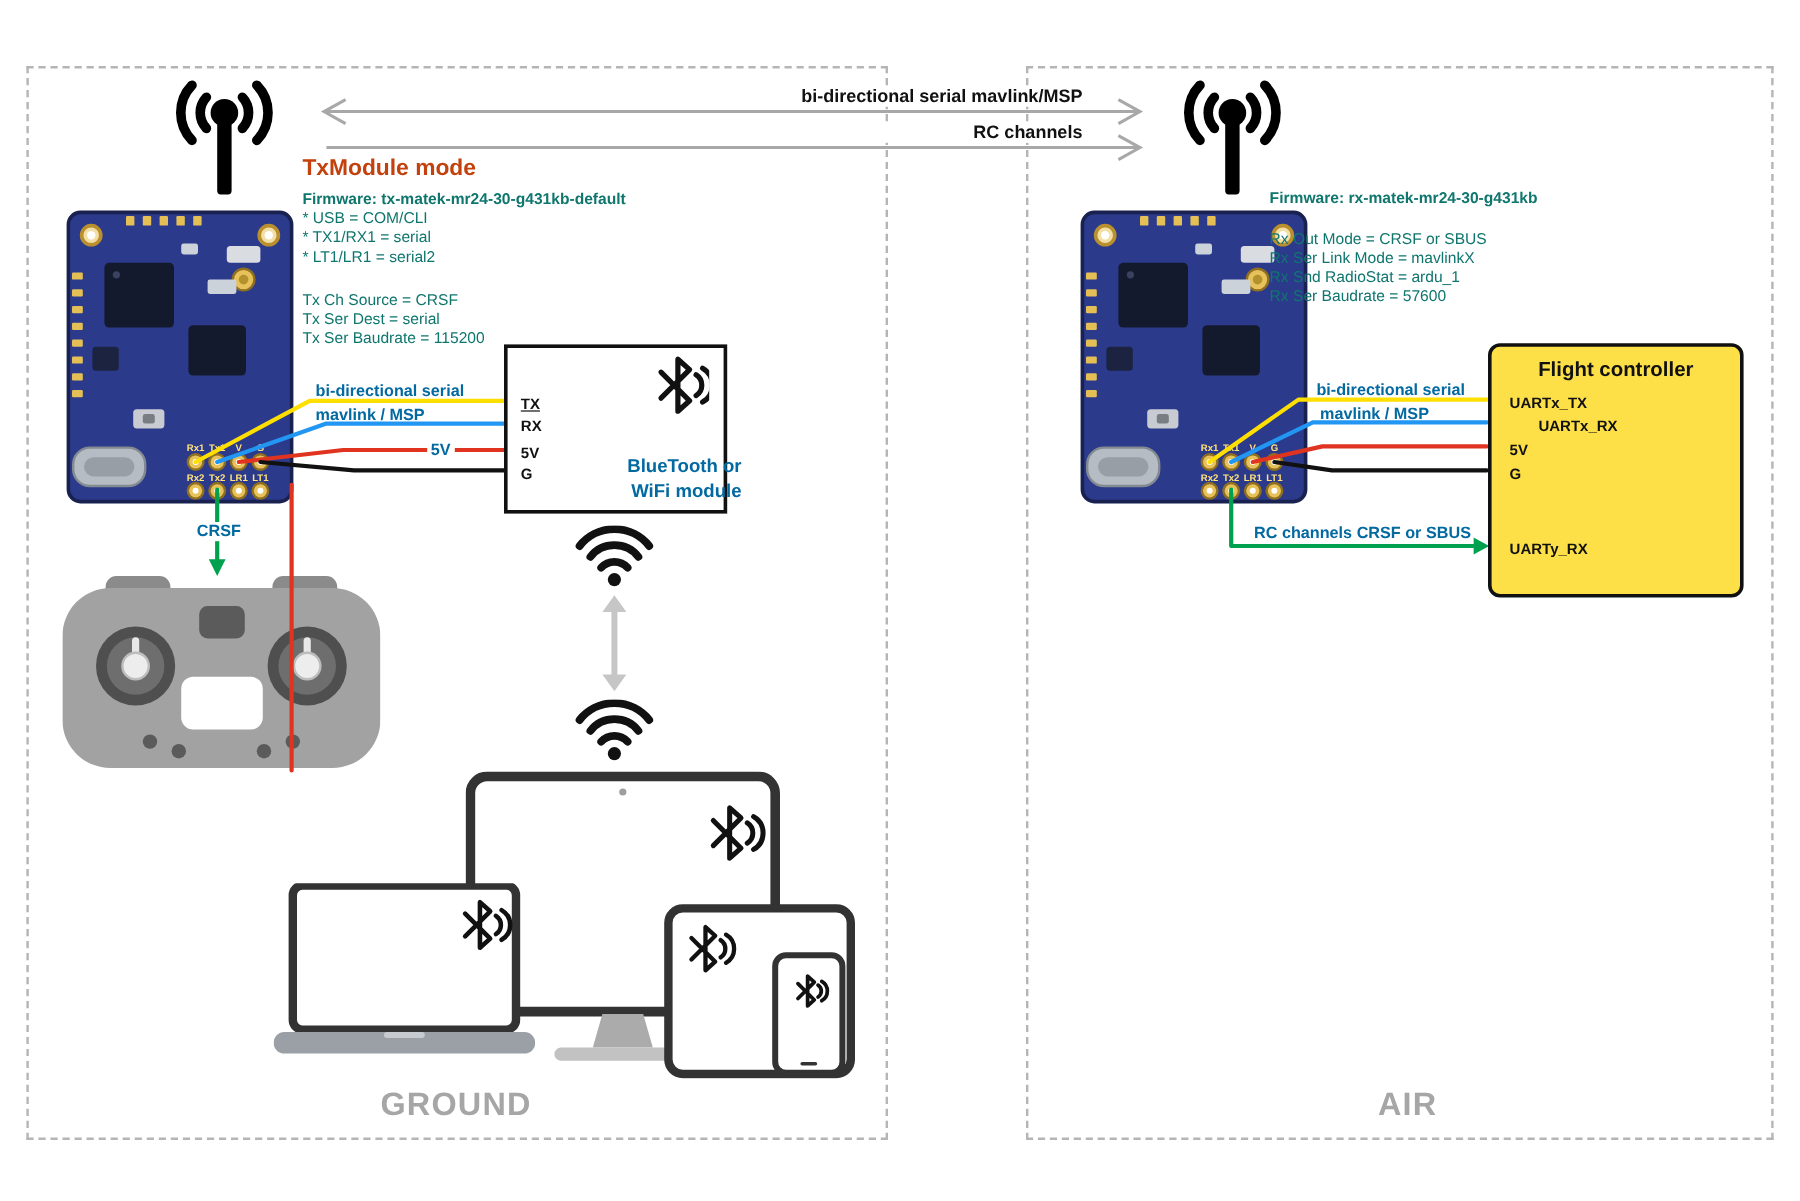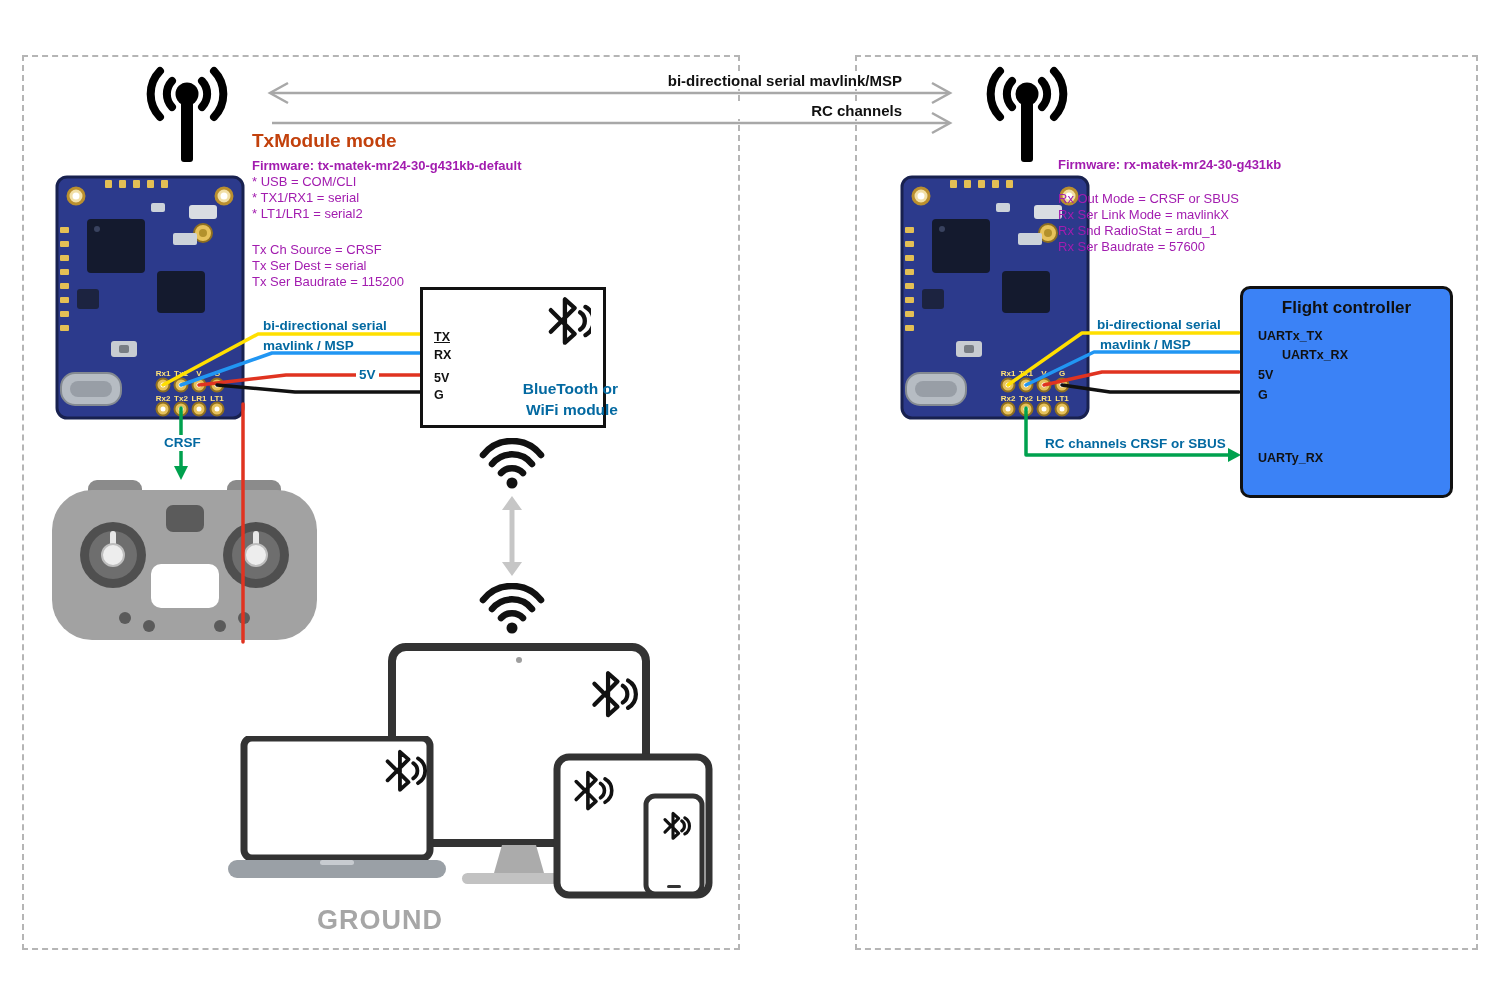--- a/index.html
+++ b/index.html
@@ -3,43 +3,44 @@
 <meta charset="utf-8">
 <style>
   * { margin:0; padding:0; box-sizing:border-box; }
   html,body { background:#ffffff; }
   body { font-family:"Liberation Sans", sans-serif; color:#111; }
   .canvas { position:relative; width:1500px; height:1001px; background:#ffffff; overflow:hidden; }
   .abs { position:absolute; }
   .region { position:absolute; border:2px dashed #b5b5b5; }
   .region-label { position:absolute; font-size:27px; font-weight:bold; color:#a6a6a6; letter-spacing:1px; text-align:center; }
   .mode-title { position:absolute; font-size:19px; font-weight:bold; color:#c2410c; }
-  .fw { position:absolute; font-size:13px; line-height:16px; color:#a21caf; }
+  .fw { position:absolute; font-size:13px; line-height:16px; color:#0f766e; }
   .fw .bold { font-weight:bold; }
   .fw .gap { height:20px; }
   .fw .gap-sm { height:18px; }
   .toplabel { position:absolute; font-weight:bold; font-size:15px; color:#111; text-align:right; background:#fff; }
   .wire-label { position:absolute; font-weight:bold; font-size:13.5px; line-height:16px; color:#0369a1; }
   .wire-label.bg { background:#fff; padding:0 3px; }
   .bt-module { position:absolute; left:420px; top:287px; width:186px; height:141px; border:3px solid #111; background:#fff; }
-  .fc-box { position:absolute; left:1240px; top:286px; width:213px; height:212px; border:3px solid #111; border-radius:10px; background:#3b82f6; }
+  .fc-box { position:absolute; left:1240px; top:286px; width:213px; height:212px; border:3px solid #111; border-radius:10px; background:#fde047; }
   .pin-label { position:absolute; font-size:12.5px; font-weight:bold; color:#111; line-height:14px; }
   .module-title { position:absolute; top:88px; left:15px; width:100%; text-align:right; font-weight:bold; font-size:15.5px; line-height:21px; color:#0369a1; }
   .fc-title { position:absolute; top:9px; left:0; width:100%; text-align:center; font-weight:bold; font-size:17px; color:#111; }
   svg.abs { position:absolute; }
 </style>
 </head>
 <body>
 
 <div class="canvas">
 
   <div class="region" style="left:22px; top:55px; width:718px; height:895px;"></div>
   <div class="region" style="left:855px; top:55px; width:623px; height:895px;"></div>
 
   <div class="region-label" style="left:255px; top:905px; width:250px;">GROUND</div>
+  <div class="region-label" style="left:1048px; top:905px; width:250px;">AIR</div>
 
   <svg class="abs" style="left:52px; top:478px;" width="265" height="175" viewBox="0 0 265 175">
     <rect x="36" y="2" width="54" height="28" rx="9" fill="#8b8b8b"></rect>
     <rect x="175" y="2" width="54" height="28" rx="9" fill="#8b8b8b"></rect>
     <rect x="0" y="12" width="265" height="150" rx="40" fill="#a2a2a2"></rect>
     <rect x="114" y="27" width="38" height="27" rx="7" fill="#5b5b5b"></rect>
     <g>
       <circle cx="61" cy="77" r="33" fill="#4f4f4f"></circle>
       <circle cx="61" cy="77" r="24" fill="#6e6e6e"></circle>
       <line x1="61" y1="77" x2="61" y2="56" stroke="#e8e8e8" stroke-width="6" stroke-linecap="round"></line>

